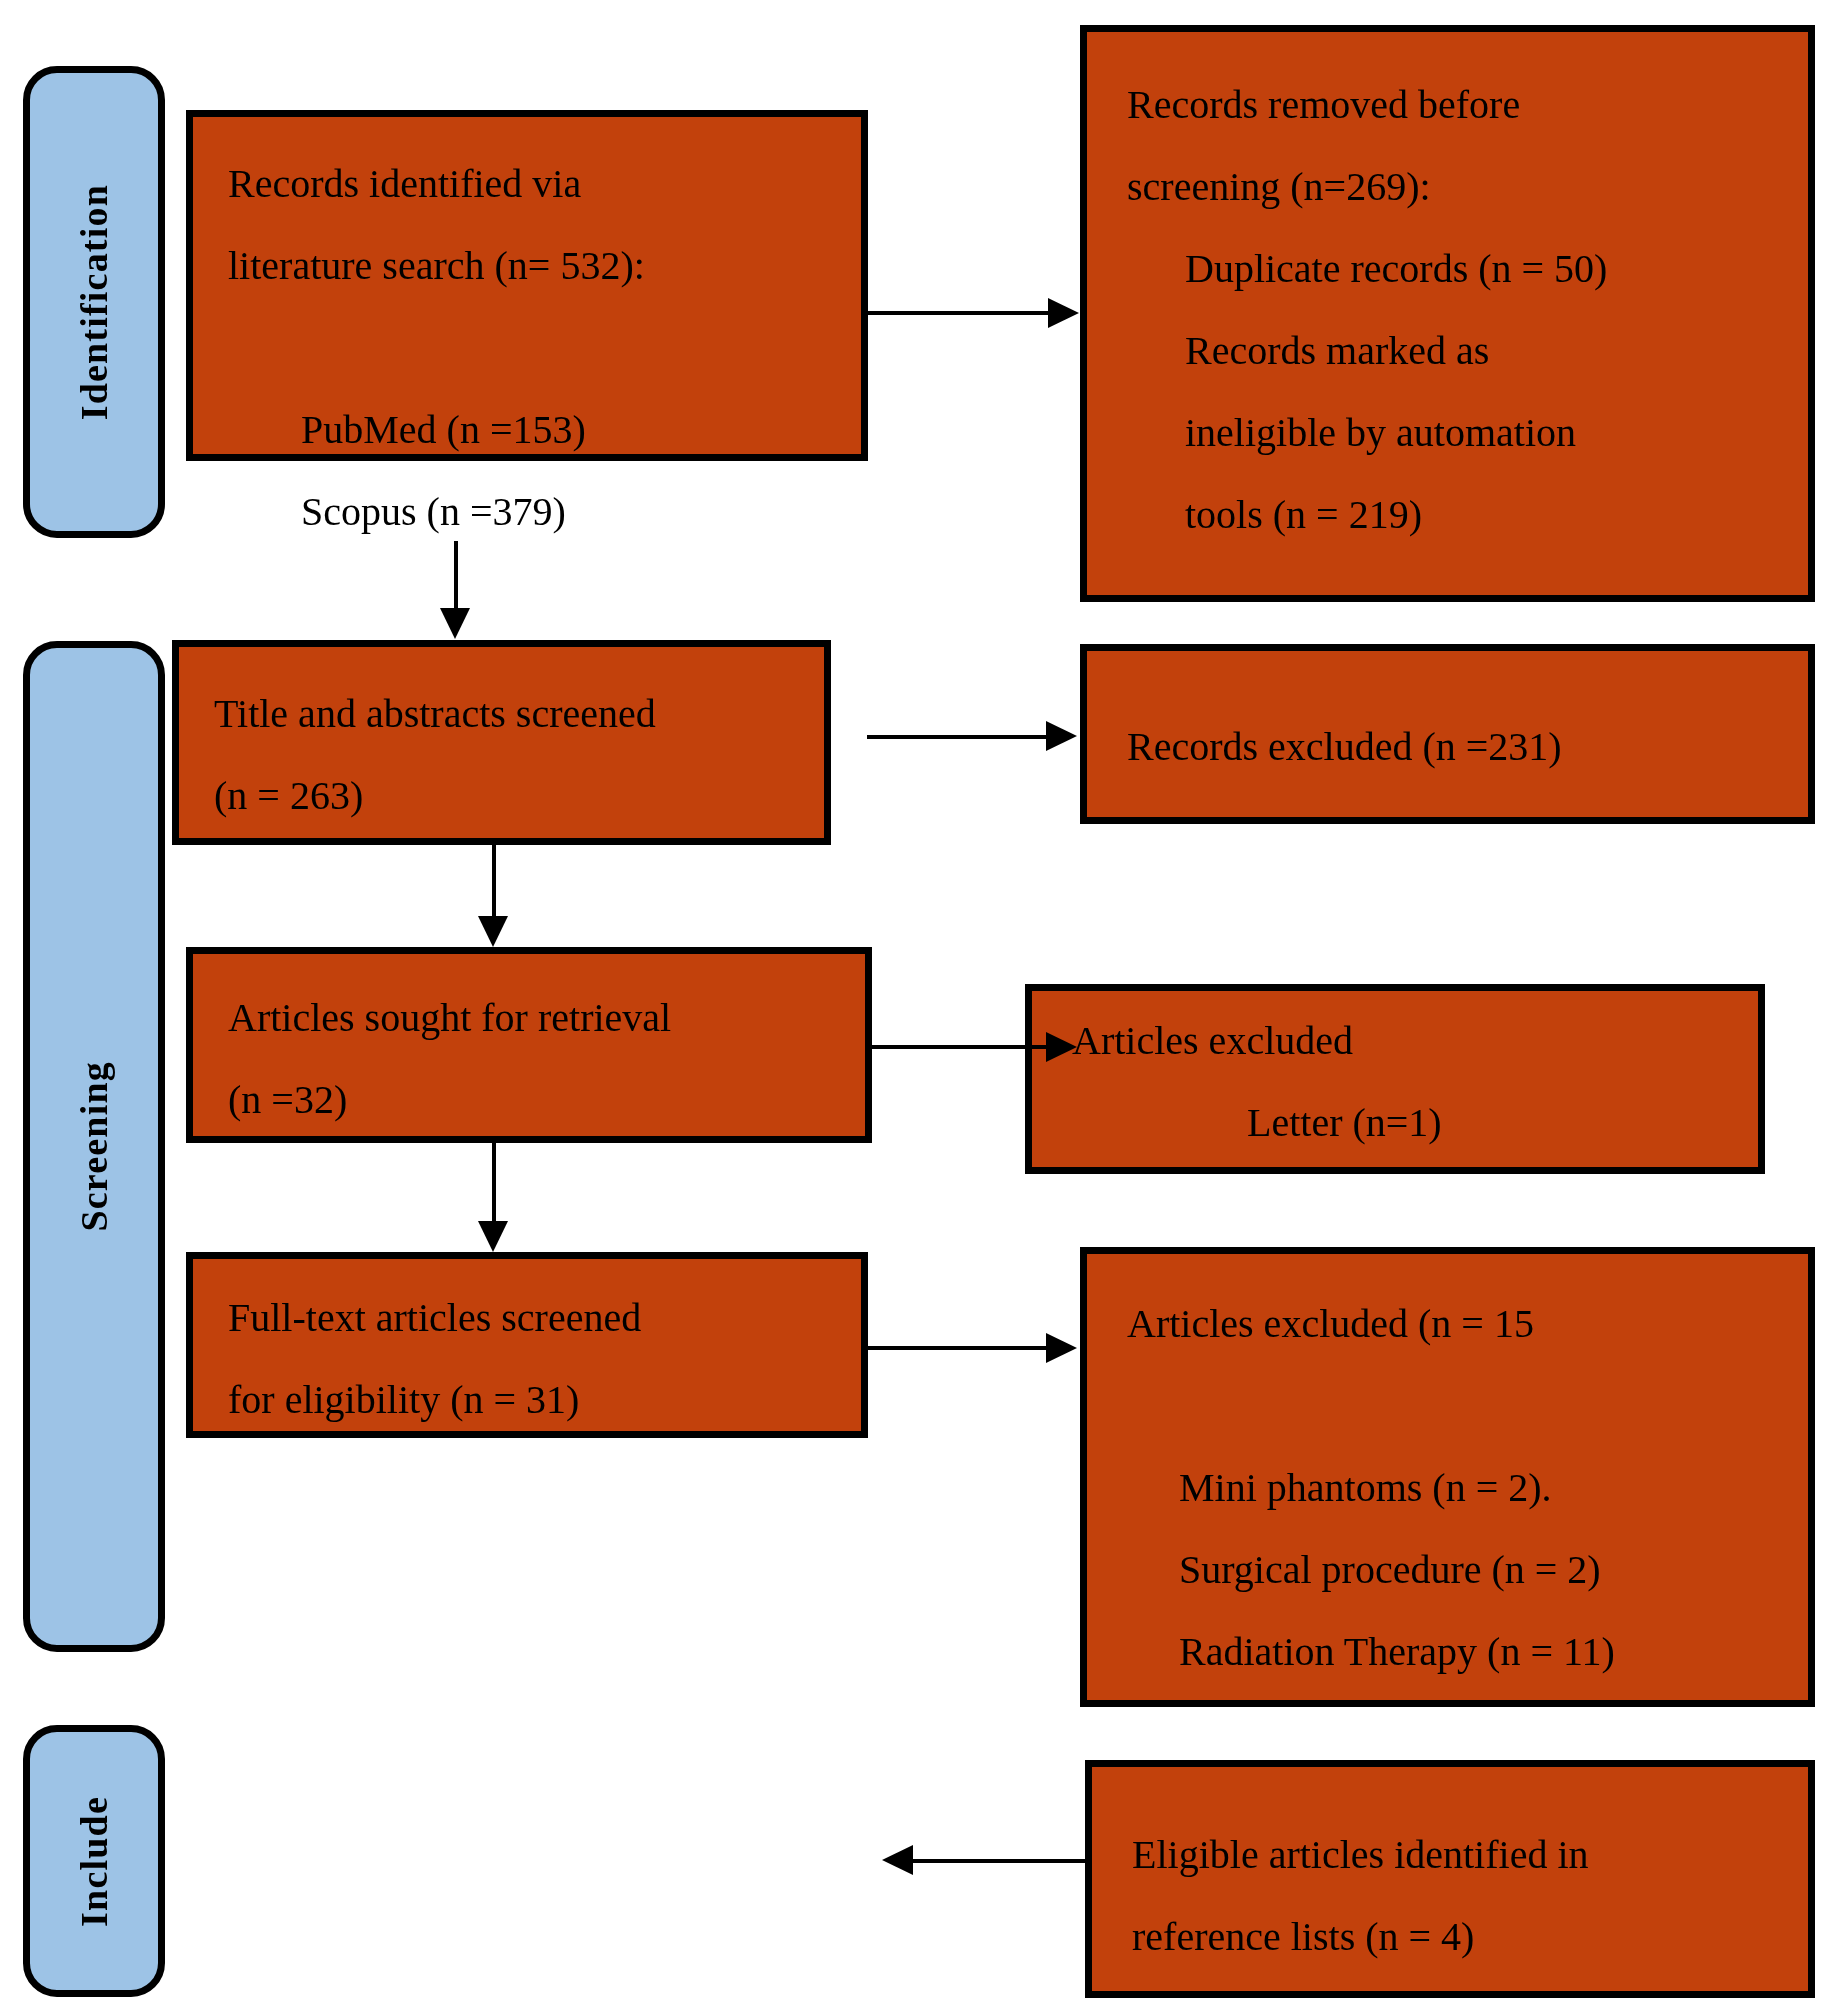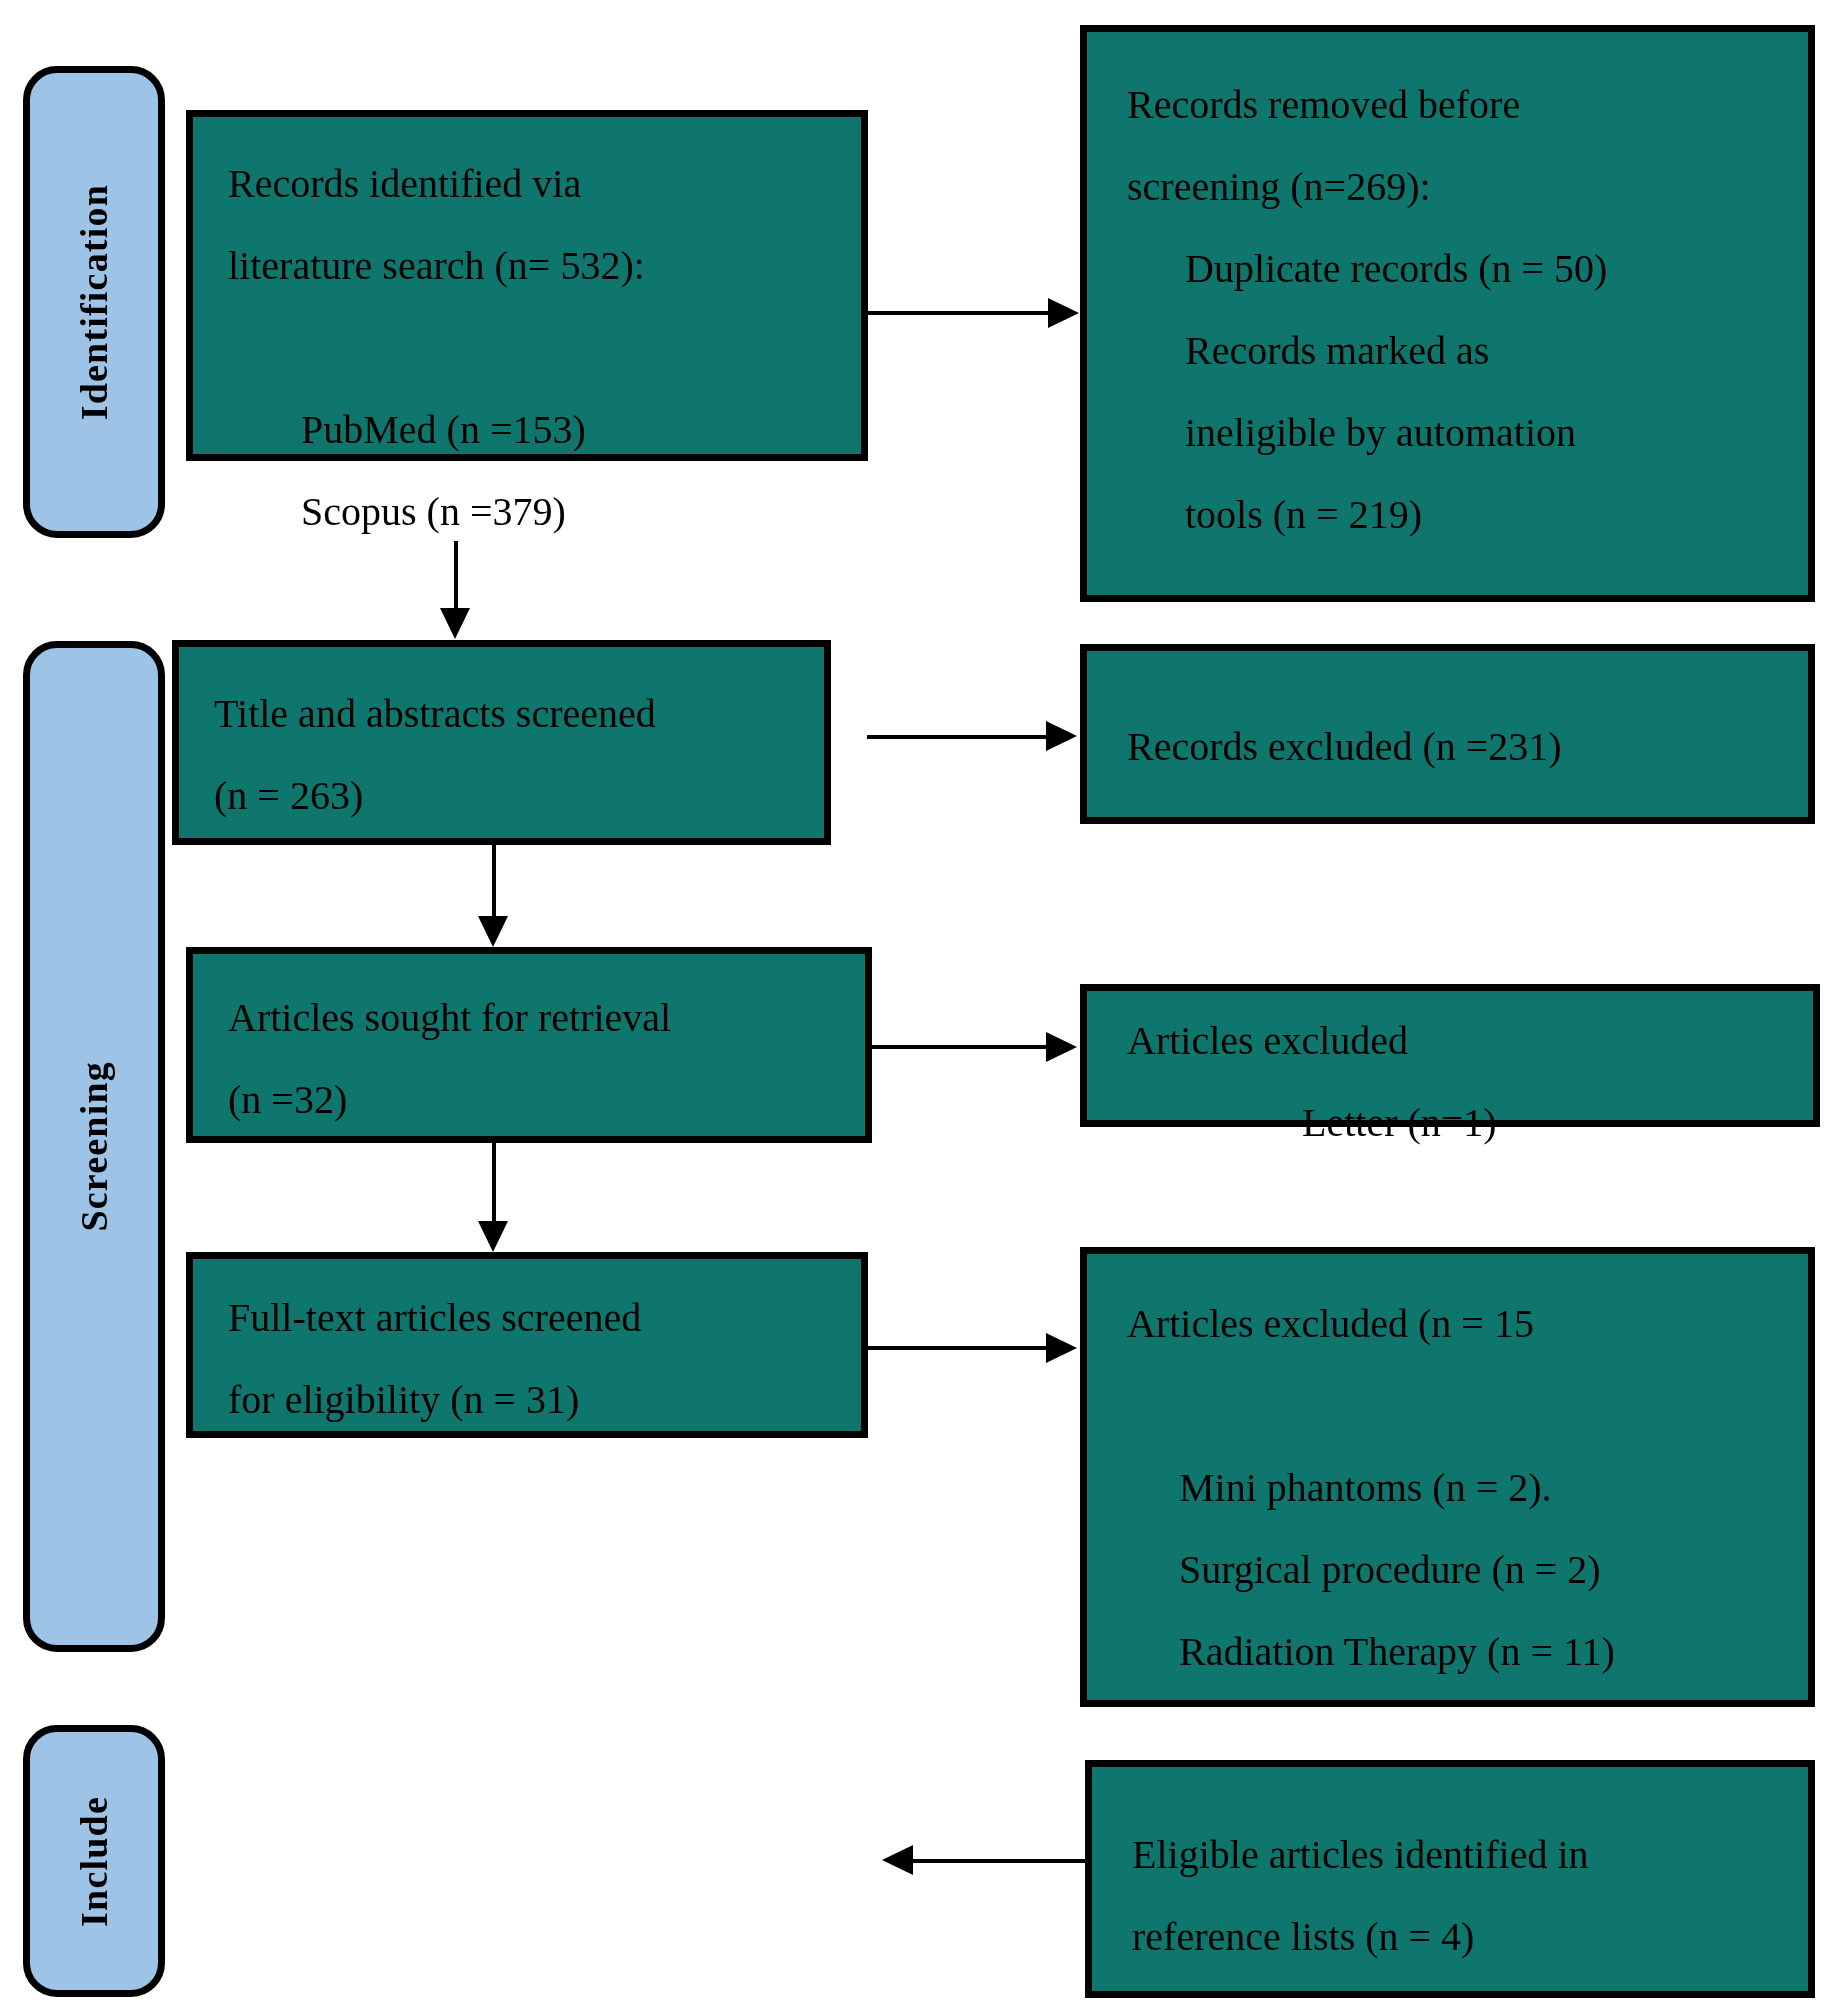--- a/index.html
+++ b/index.html
@@ -27,21 +27,21 @@
   .bar span {
     writing-mode: vertical-rl;
     transform: rotate(180deg);
     font-weight: bold;
     font-size: 38px;
     letter-spacing: 1.2px;
     white-space: nowrap;
   }
   .box {
     position: absolute;
-    background: #0f766e;
+    background: #c2410c;
     border: 7.6px solid #000;
     box-sizing: border-box;
     font-size: 40px;
     line-height: 82px;
   }
   .line { white-space: nowrap; }
   .ind-1 { padding-left: 73px; }
   .ind-sub { padding-left: 58px; }
   .ind-sub15 { padding-left: 52px; }
   .ind-letter { padding-left: 175px; }
@@ -102,21 +102,21 @@
     <div class="line ind-sub">Duplicate records (n = 50)</div>
     <div class="line ind-sub">Records marked as</div>
     <div class="line ind-sub">ineligible by automation</div>
     <div class="line ind-sub">tools (n = 219)</div>
   </div>
 
   <div class="box" style="left:1080px; top:644px; width:735px; height:180px; padding:55px 17.5px 0 40px;">
     <div class="line">Records excluded (n =231)</div>
   </div>
 
-  <div class="box" style="left:1080px; top:984px; width:740px; height:143px; padding:8.7px 17.5px 0 40px;">
+  <div class="box" style="left:1025px; top:984px; width:740px; height:190px; padding:8.7px 17.5px 0 40px;">
     <div class="line">Articles excluded</div>
     <div class="line ind-letter">Letter (n=1)</div>
   </div>
 
   <div class="box" style="left:1080px; top:1247px; width:735px; height:460px; padding:29px 17.5px 0 40px;">
     <div class="line">Articles excluded (n = 15</div>
     <div class="line ind-sub15 gap-above">Mini phantoms (n = 2).</div>
     <div class="line ind-sub15">Surgical procedure (n = 2)</div>
     <div class="line ind-sub15">Radiation Therapy (n = 11)</div>
   </div>

